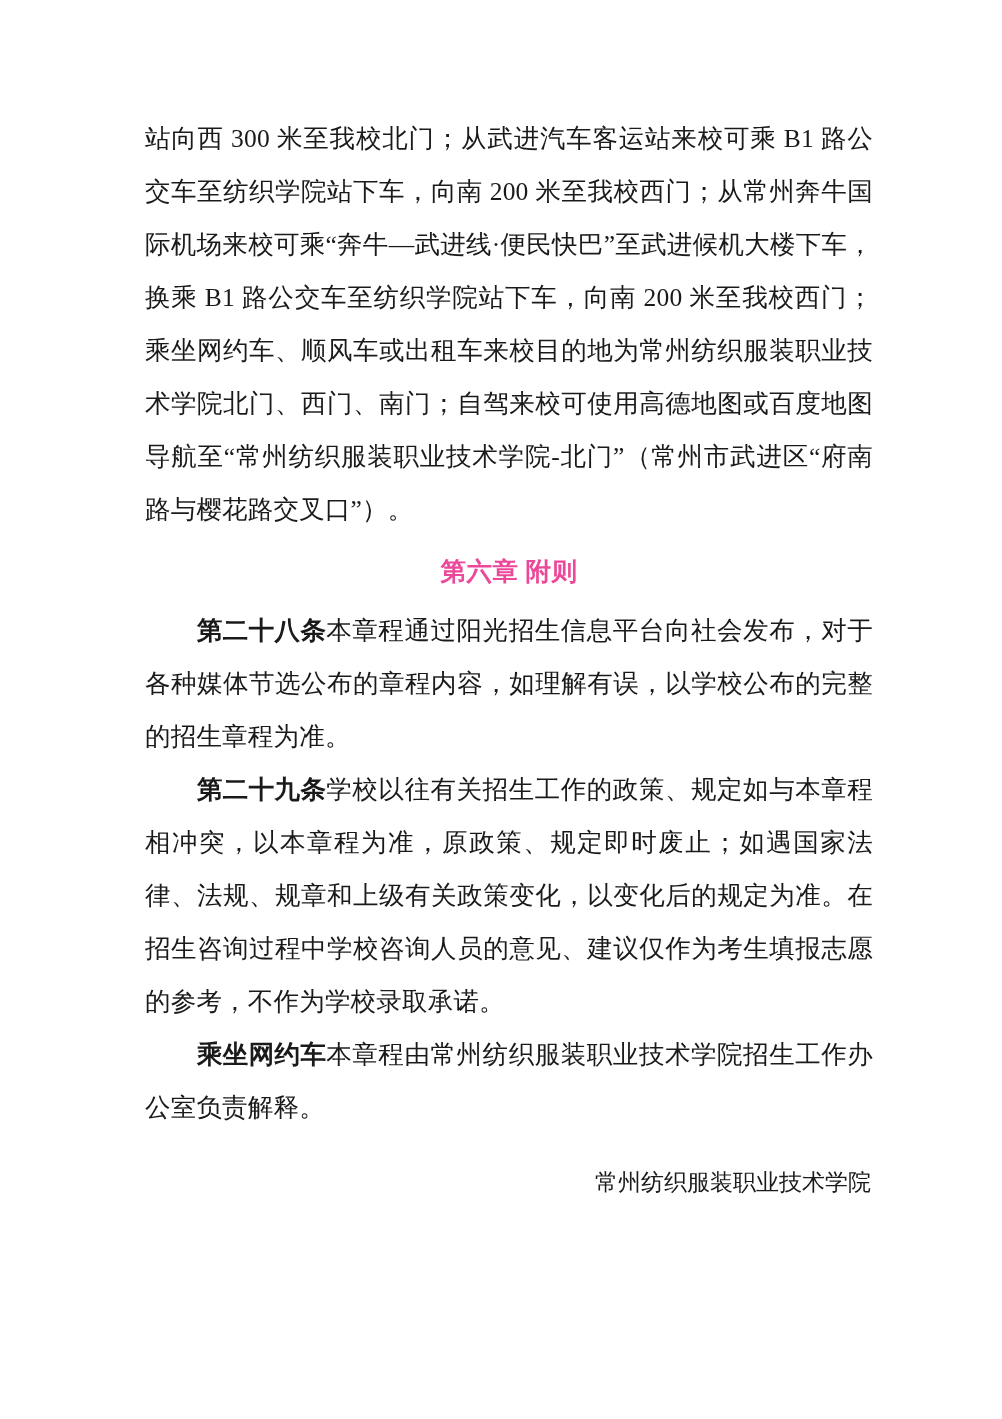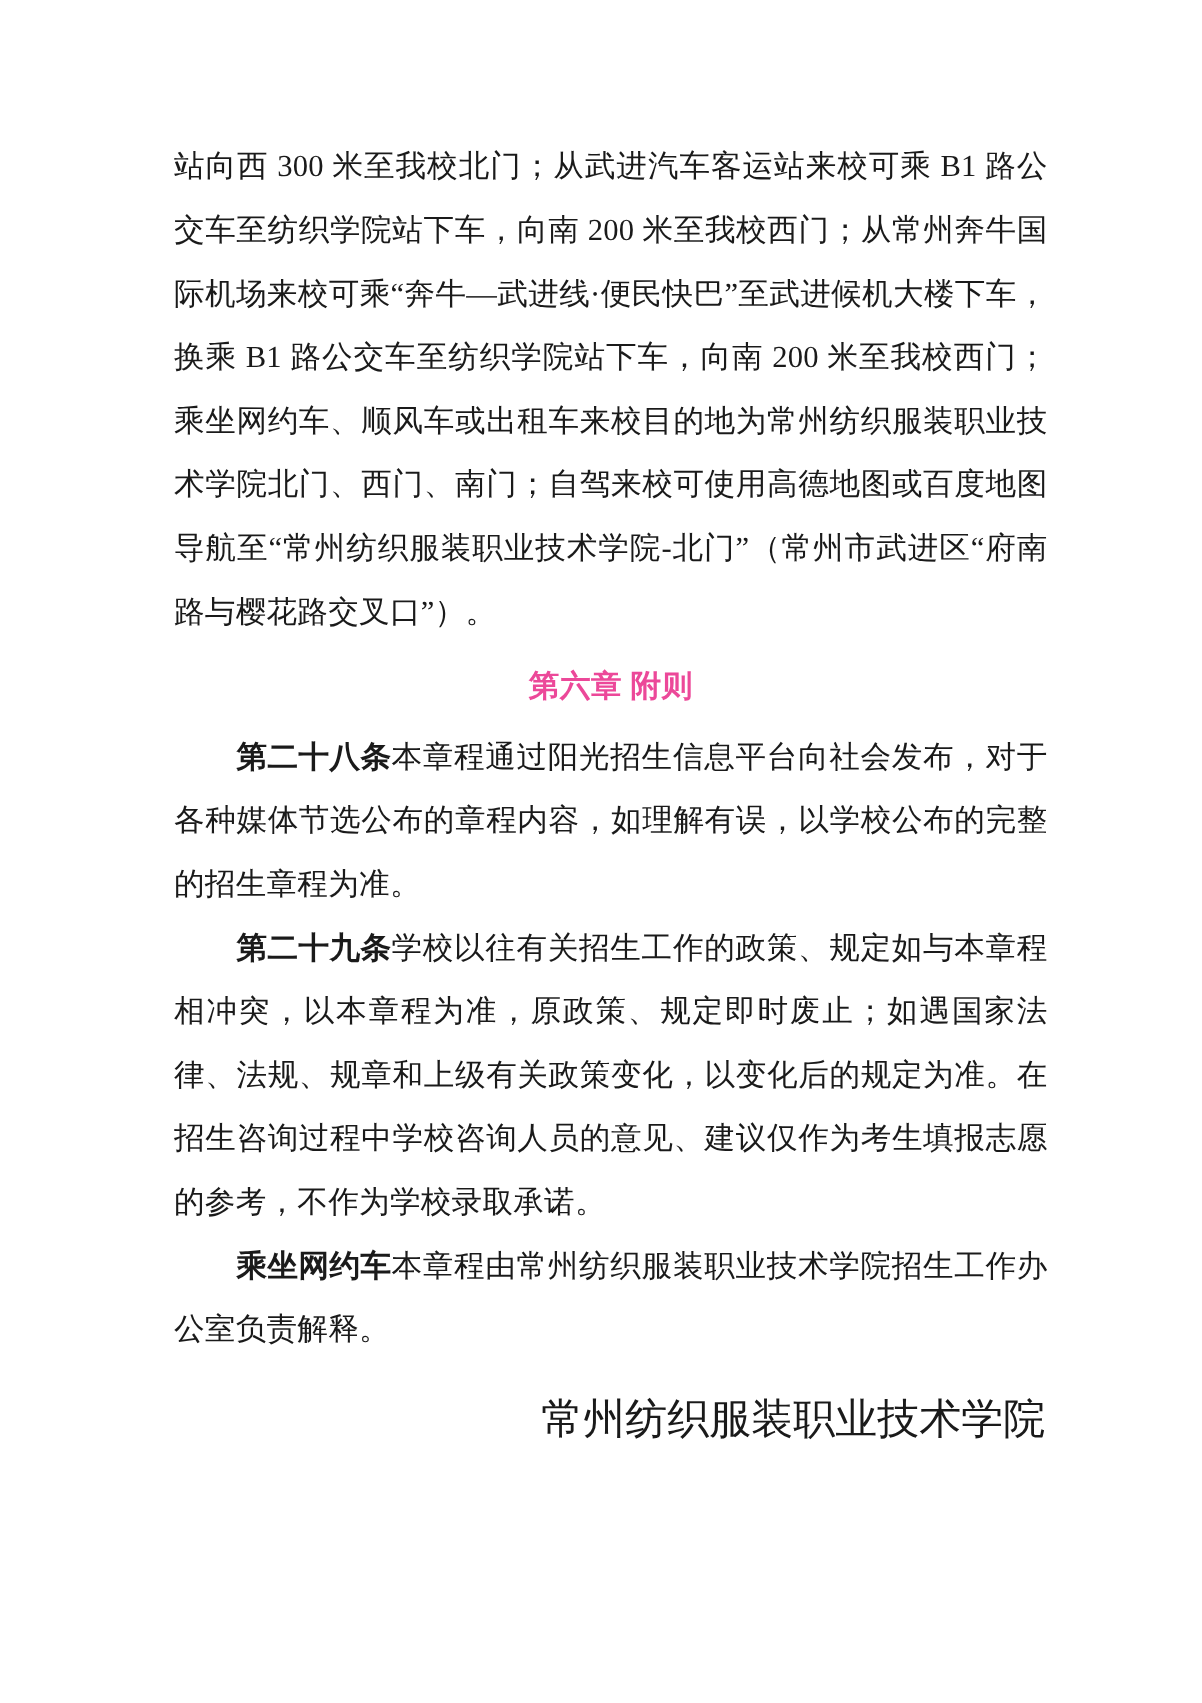--- a/index.html
+++ b/index.html
@@ -53,21 +53,21 @@
     color: #ec4899;
   }
   .article-label {
     font-weight: bold;
     letter-spacing: 0px;
   }
   .spacer-sm { height: 3px; }
   .signature-block {
     margin-top: 22px;
     text-align: right;
-    font-size: 35px;
+    font-size: 23px;
     line-height: 53px;
     color: #1a1a1a;
   }
   .sign-org {
     display: block;
     padding-right: 2px;
   }
   .sign-date {
     display: block;
     padding-right: 58px;

